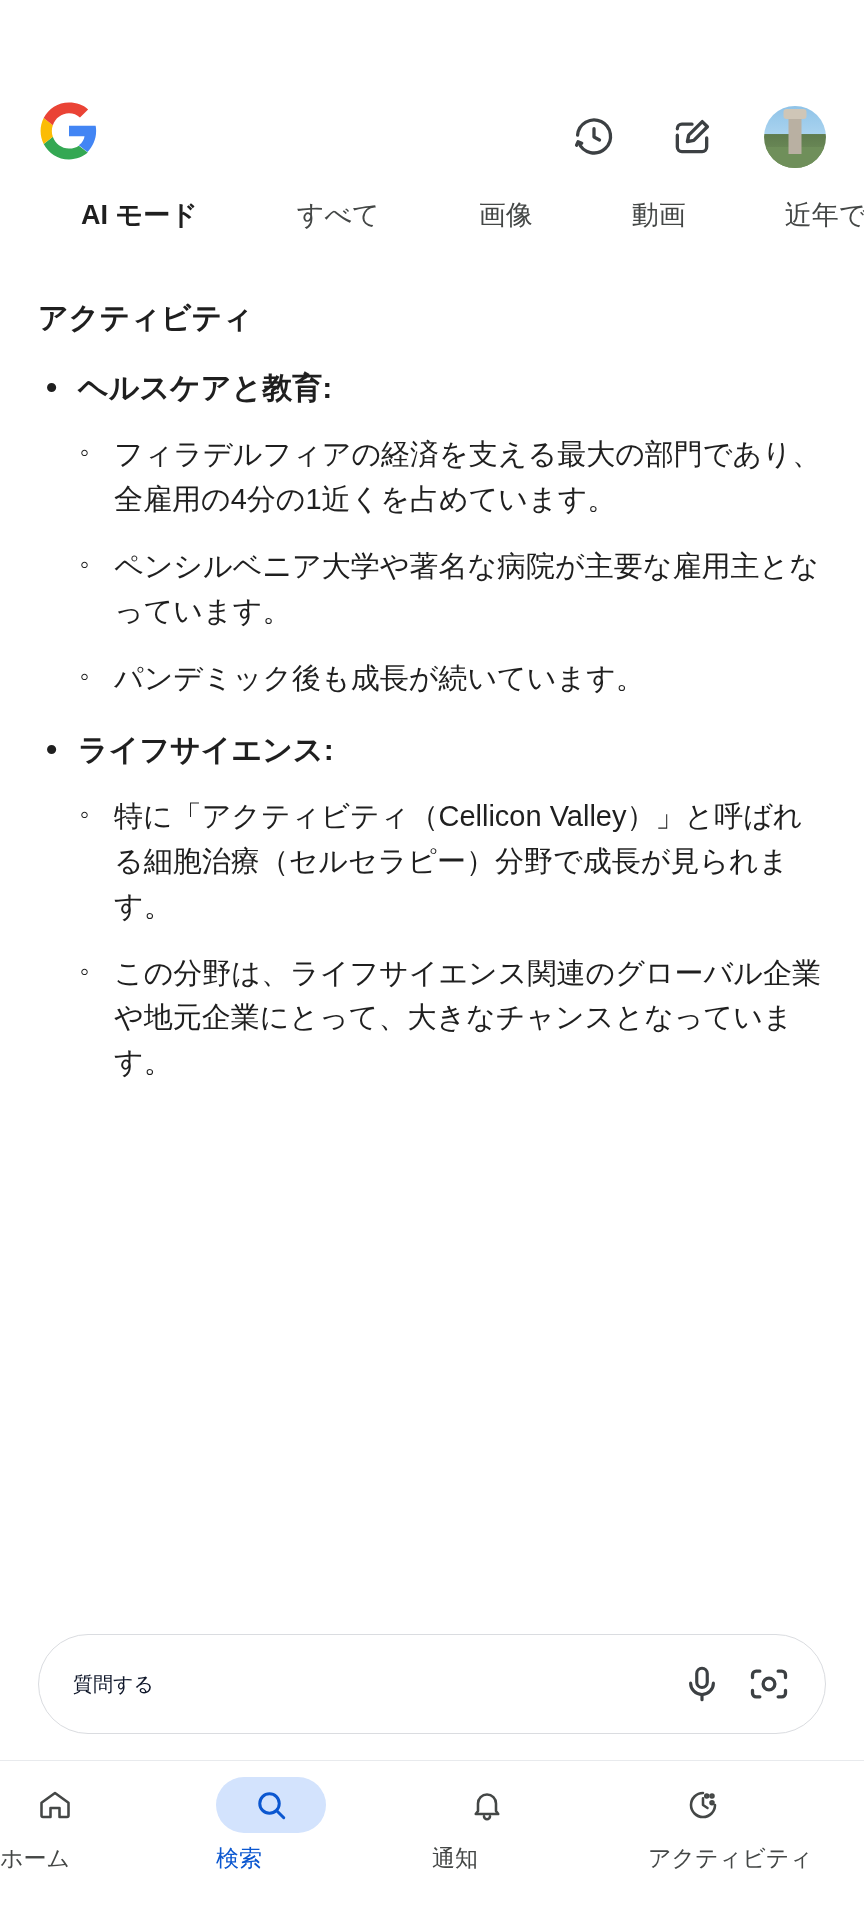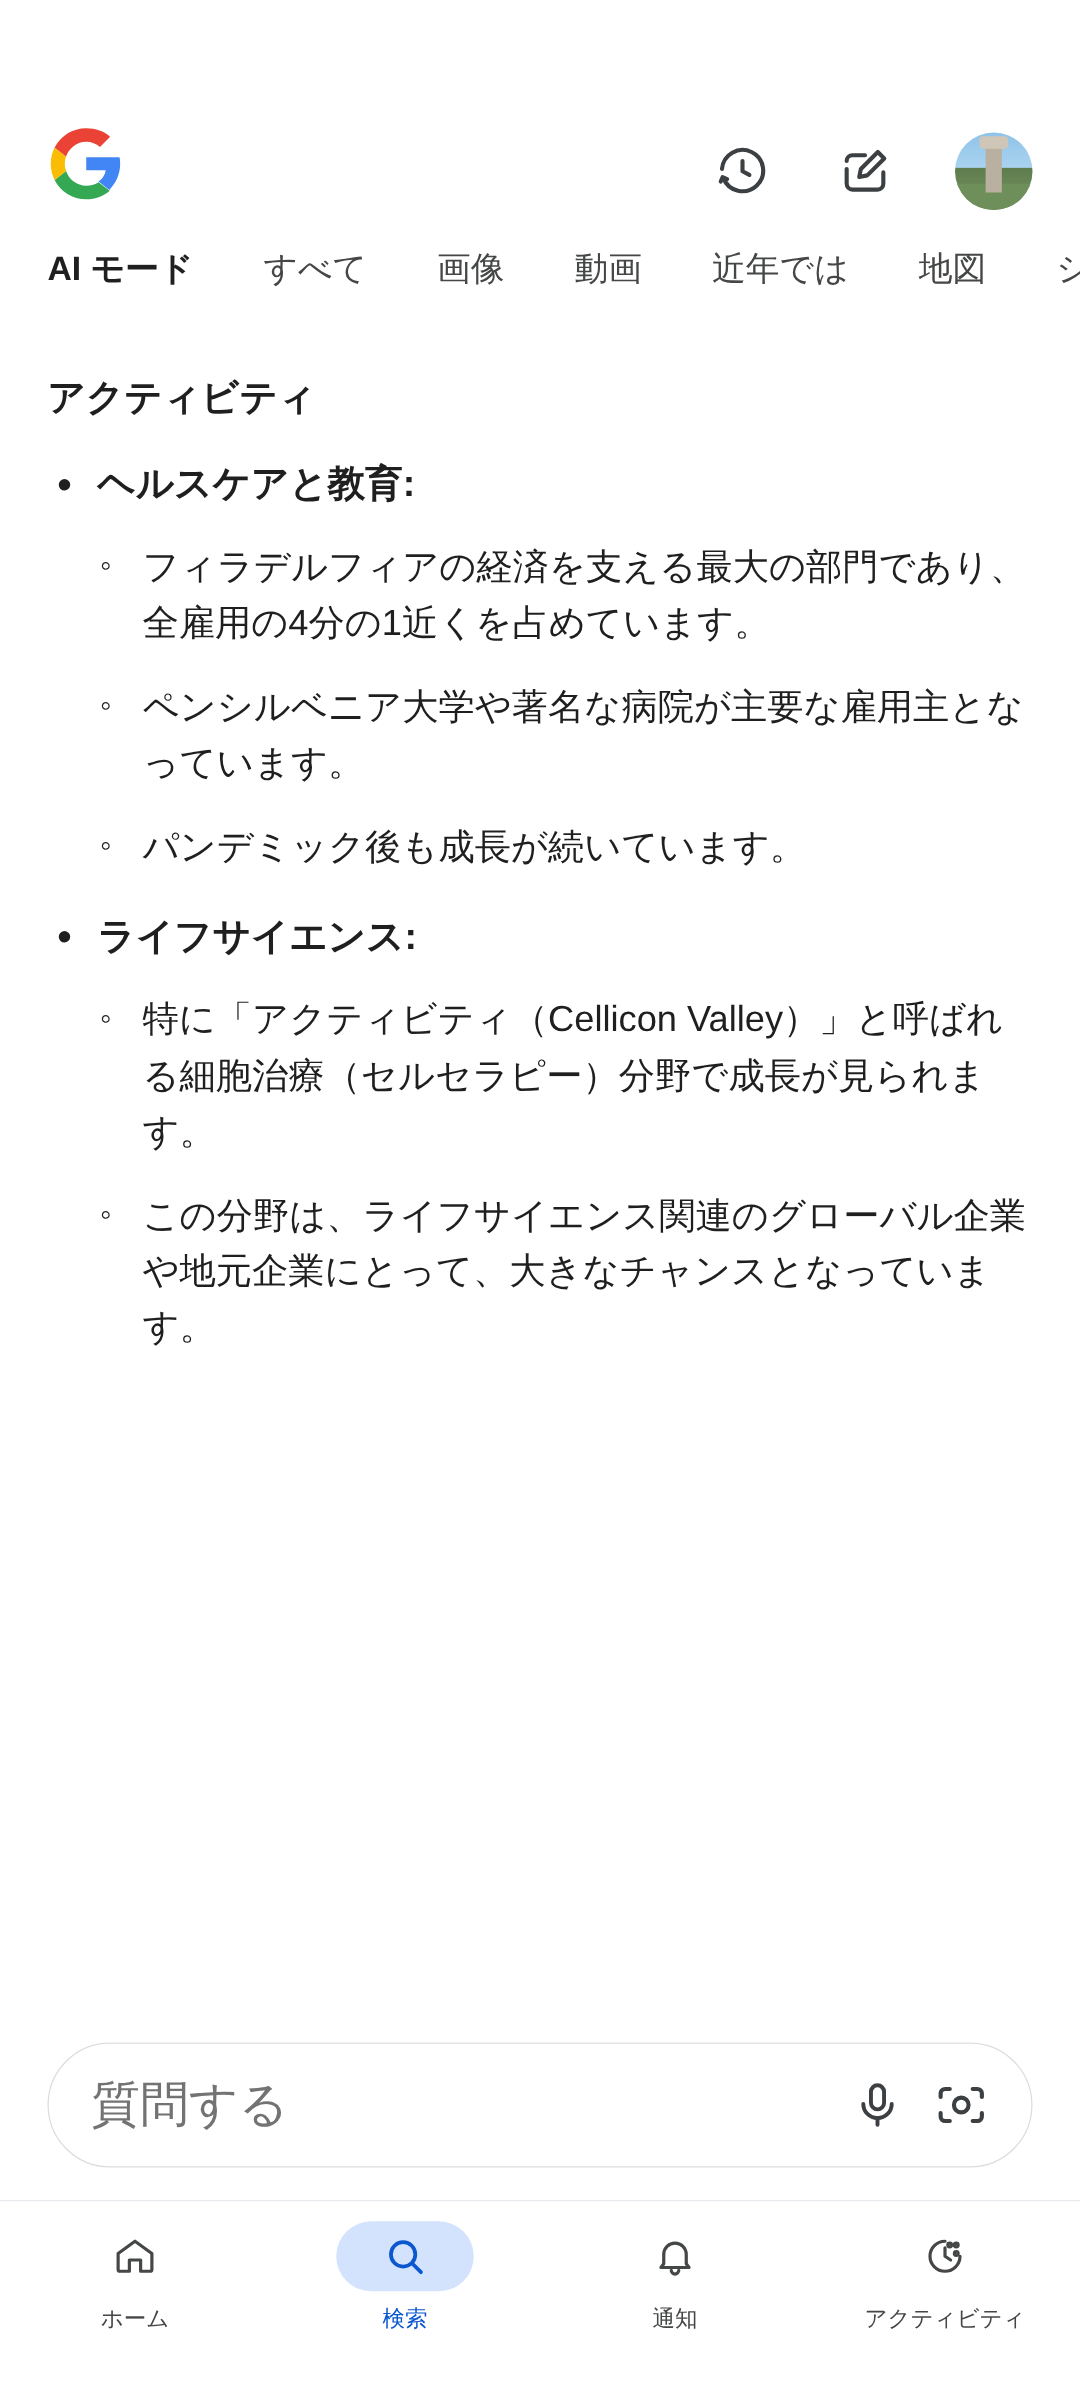--- a/index.html
+++ b/index.html
@@ -86,21 +86,21 @@
     display: flex;
     align-items: center;
     gap: 56px;
     padding: 0 38px;
     height: 70px;
     font-size: 27px;
     color: #3c4043;
     white-space: nowrap;
     overflow: hidden;
   }
-  .tab { color: #444746; }
+  .tab { color: #444746; margin-left: 43px; }
   .tab.active { color: #1f1f1f; font-weight: bold; }
 
   
   .content {
     flex: 1;
     padding: 18px 38px 0 38px;
     overflow: hidden;
     position: relative;
   }
   .para {
@@ -183,41 +183,41 @@
     border-radius: 50px;
     background: #ffffff;
     border: 1px solid #dadce0;
     display: flex;
     align-items: center;
     padding: 0 34px;
     gap: 24px;
   }
   .searchbar .placeholder {
     flex: 1;
-    font-size: 39px;
-    color: #737373;
+    font-size: 20px;
+    color: #0f172a;
   }
   .searchbar .s-icon { color: #3c4043; display: flex; align-items: center; }
 
   
   .bottomnav {
     height: 160px;
     border-top: 1px solid #e8eaed;
     display: flex;
     align-items: flex-start;
     padding-top: 16px;
   }
   .nav-item {
     flex: 1;
     display: flex;
     flex-direction: column;
-    align-items: center;
+    align-items: flex-start;
     gap: 10px;
     color: #444746;
-    font-size: 18px;
+    font-size: 23px;
   }
   .nav-item .pill {
     width: 110px; height: 56px;
     border-radius: 28px;
     display: flex; align-items: center; justify-content: center;
   }
   .nav-item.active .pill { background: #d3e3fd; }
   .nav-item.active { color: #0b57d0; }
 </style>
 </head>

